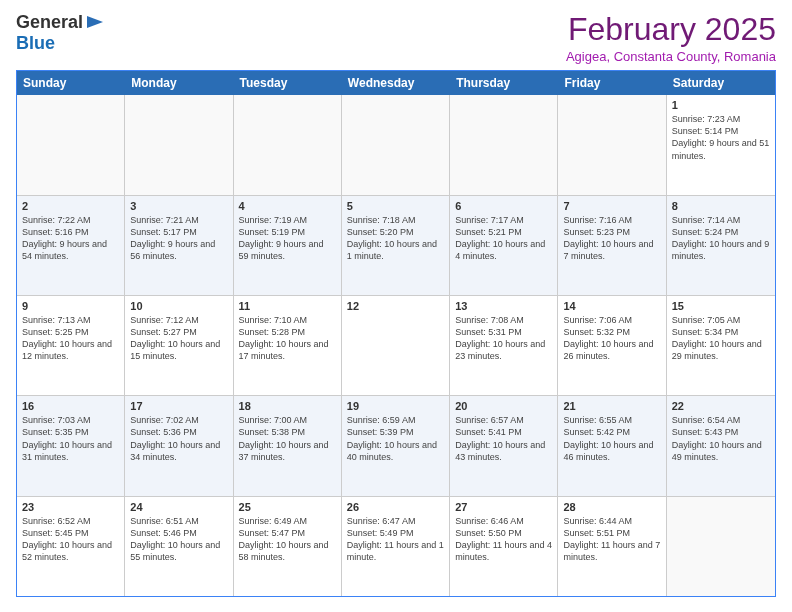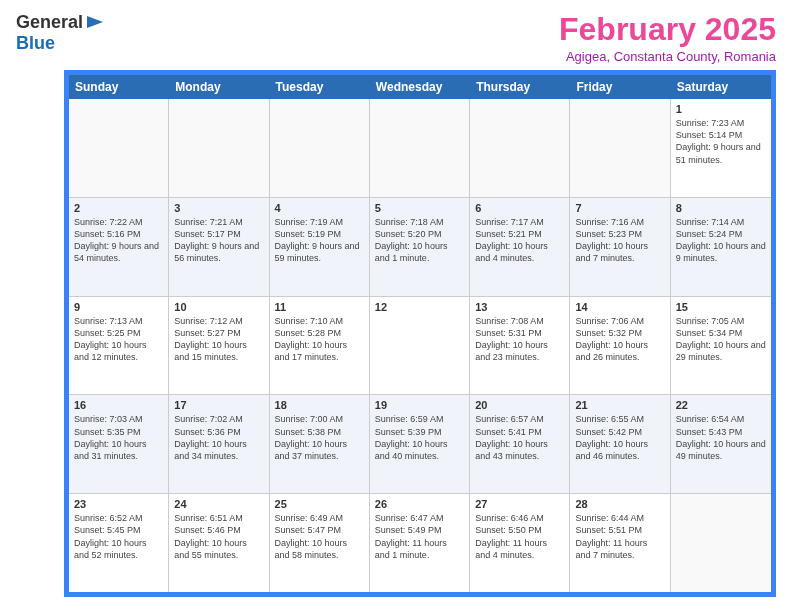--- a/index.html
+++ b/index.html
@@ -46,35 +46,34 @@
     .logo-icon {
       width: 22px;
       height: 18px;
       margin-left: 2px;
     }
     .title-section {
       text-align: right;
     }
     .month-title {
       font-size: 32px;
-      font-weight: bold;
-      color: #ec4899;
+      font-weight: normal;
+      color: #701a75;
       line-height: 1.1;
     }
     .location {
       font-size: 13px;
       color: #a21caf;
       margin-top: 2px;
     }
     .calendar {
       flex: 1;
       display: flex;
       flex-direction: column;
-      border: 5px solid #3b82f6;
-      margin-left: 48px;
+      border: 1px solid #3b82f6;
     }
     .cal-header {
       display: grid;
       grid-template-columns: repeat(7, 1fr);
       background: #2a6db5;
     }
     .cal-header-cell {
       color: #fff;
       font-size: 12px;
       font-weight: bold;

